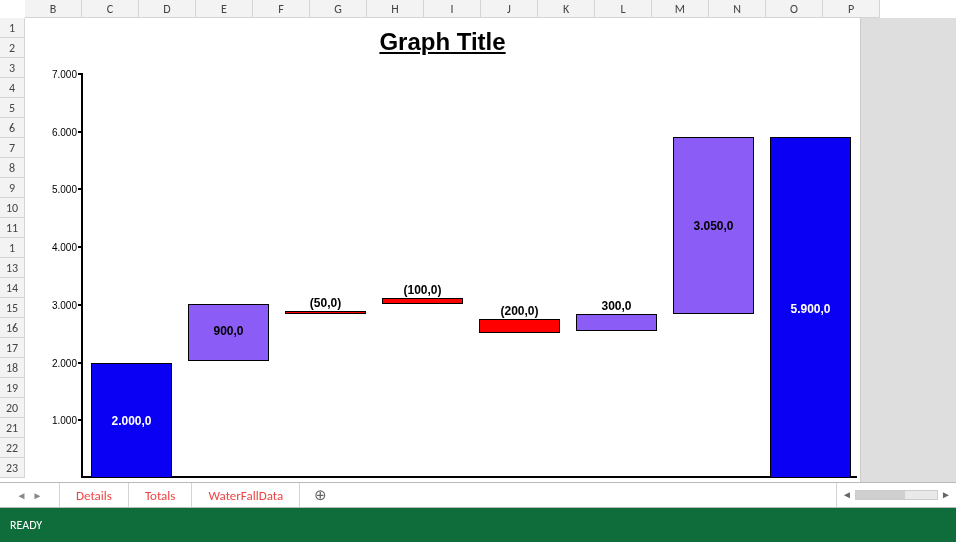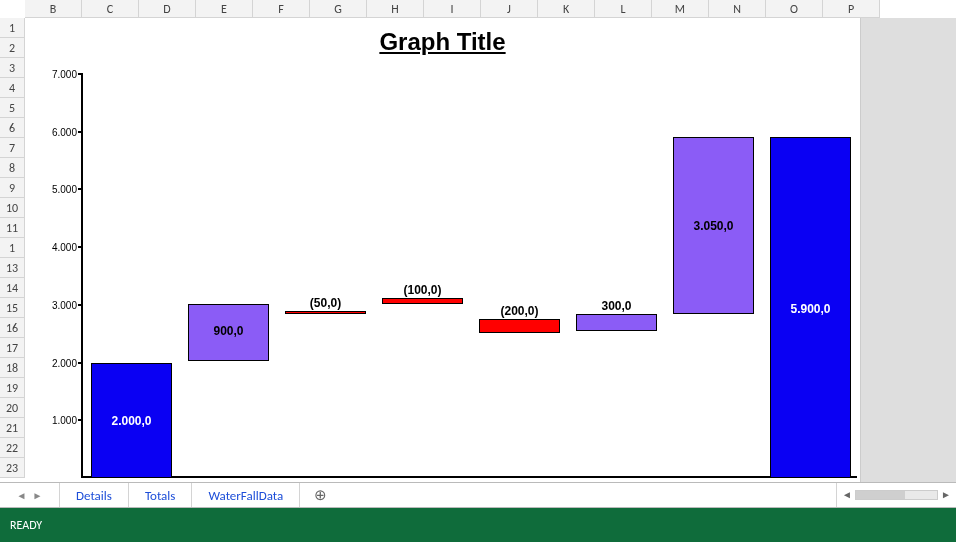--- a/index.html
+++ b/index.html
@@ -139,21 +139,21 @@
     gap:6px;
     border-right:1px solid #d4d4d4;
     color:#888;
   }
   .tabstrip .navchunk span{font-size:10px; cursor:default}
   .tab {
     padding: 0 16px;
     display:flex; align-items:center;
     border-right: 1px solid #d4d4d4;
     font-size: 13px;
-    color:#1d4ed8;
+    color:#ef4444;
     cursor:pointer;
     background:#fff;
   }
   .tab.active {
     color:#1f7246;
     font-weight:bold;
     border-bottom:2px solid #1f7246;
     background:#fff;
   }
   .tab-add{

